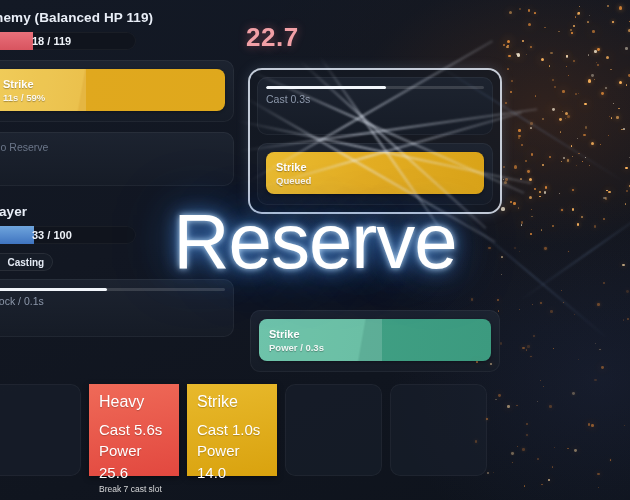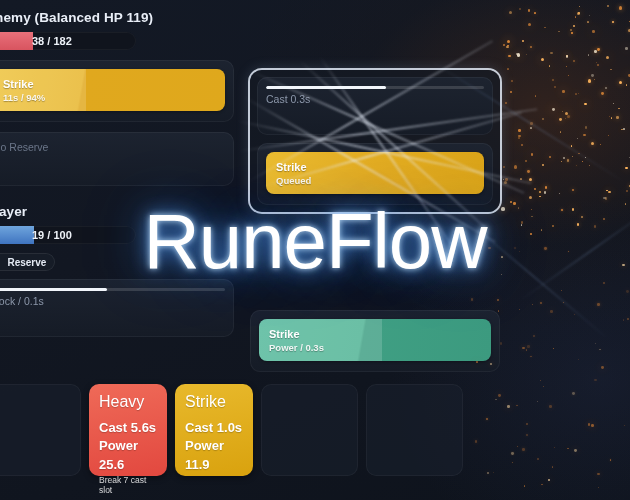--- a/index.html
+++ b/index.html
@@ -218,41 +218,41 @@
     margin-top: 12px;
   }
   .slot {
     width: 97px;
     height: 92px;
     border-radius: 10px;
     background: rgba(26,32,45,0.55);
     box-shadow: inset 0 0 0 1px rgba(255,255,255,0.045);
   }
   .card {
-    width: 78px;
+    width: 90px;
     height: 92px;
-    border-radius: 10px;
+    border-radius: 0;
     padding: 9px 10px;
     color: #fff;
     box-shadow: 0 2px 6px rgba(0,0,0,0.4);
     display: flex;
     flex-direction: column;
   }
   .card.red  { background: linear-gradient(170deg, #ef6a58 0%, #e2483f 100%); }
   .card.gold { background: linear-gradient(170deg, #e8b92c 0%, #d9a20e 100%); }
   .card .c-title {
     font-size: 16px;
     font-weight: 400;
     line-height: 1.1;
     margin-bottom: 8px;
     text-shadow: 0 1px 1px rgba(0,0,0,0.22);
   }
   .card .c-stat {
-    font-size: 13px;
-    font-weight: 700;
+    font-size: 15px;
+    font-weight: 400;
     line-height: 1.45;
     text-shadow: 0 1px 1px rgba(0,0,0,0.22);
   }
   .card .c-note {
     margin-top: auto;
     font-size: 8.5px;
     font-weight: 500;
     color: rgba(255,255,255,0.82);
   }
 
@@ -529,47 +529,47 @@
 
   <div class="ui-root">
     <div class="columns">
 
       <div class="col">
 
         <div>
           <div class="actor-name">Enemy (Balanced  HP 119)</div>
           <div class="hp-row">
             <div class="hp-fill enemy" style="width: 32%;"></div>
-            <div class="hp-text">38 / 182</div>
+            <div class="hp-text">18 / 119</div>
           </div>
 
           <div class="panel tall">
             <div class="castbar gold">
               <div class="seg" style="width: 40%;"></div>
               <div class="lbl">Strike</div>
-              <div class="sub">11s / 94%</div>
+              <div class="sub">11s / 59%</div>
             </div>
           </div>
 
           <div class="panel reserve">
             <div class="panel-hint">No Reserve</div>
           </div>
         </div>
 
         <div style="margin-top:18px">
           <div class="actor-name">Player</div>
           <div class="hp-row">
             <div class="hp-fill player" style="width: 33%;"></div>
-            <div class="hp-text">19 / 100</div>
+            <div class="hp-text">33 / 100</div>
           </div>
 
           <div class="badge-row">
             <span class="badge">
               <span class="gl">⌛</span>
-              <span>Reserve</span>
+              <span>Casting</span>
             </span>
           </div>
 
           <div class="panel lockpane">
             <div class="lockline">
               <i style="width: 49%;"></i>
             </div>
             <div class="lock-text">Lock / 0.1s</div>
           </div>
         </div>
@@ -611,22 +611,23 @@
         <div class="slot"></div>
         <div class="card red">
           <div class="c-title">Heavy</div>
           <div class="c-stat">Cast 5.6s</div>
           <div class="c-stat">Power 25.6</div>
           <div class="c-note">Break 7 cast slot</div>
         </div>
         <div class="card gold">
           <div class="c-title">Strike</div>
           <div class="c-stat">Cast 1.0s</div>
-          <div class="c-stat">Power 11.9</div>
+          <div class="c-stat">Power 14.0</div>
         </div>
         <div class="slot"></div>
         <div class="slot"></div>
       </div>
   </div>
 
-
-  <div class="logo">RuneFlow</div>
+  <div class="dmg-float">22.7</div>
+
+  <div class="logo">Reserve</div>
 </div>
 
 </body></html>

